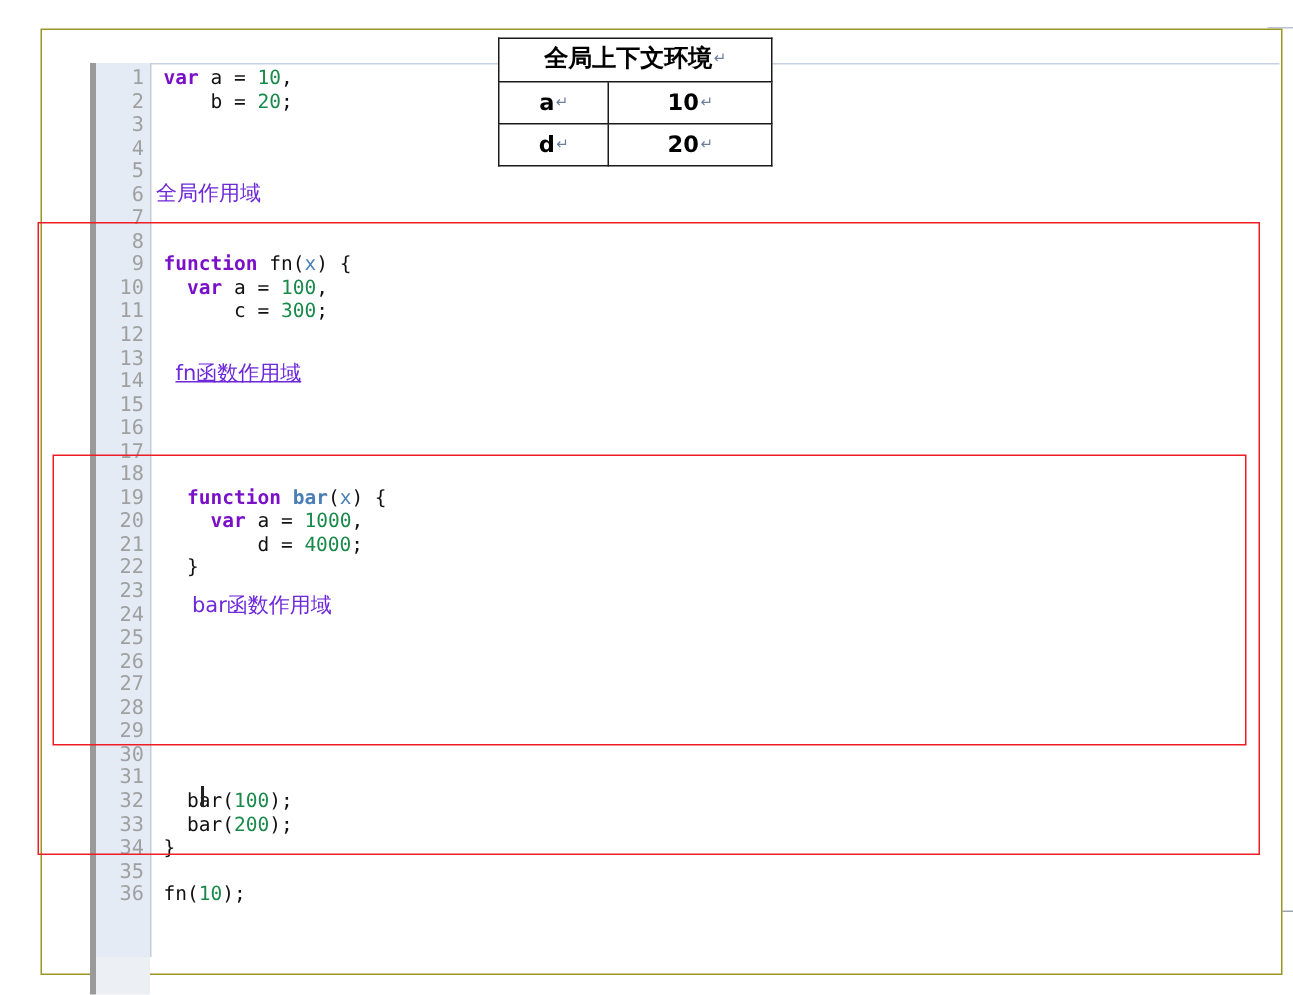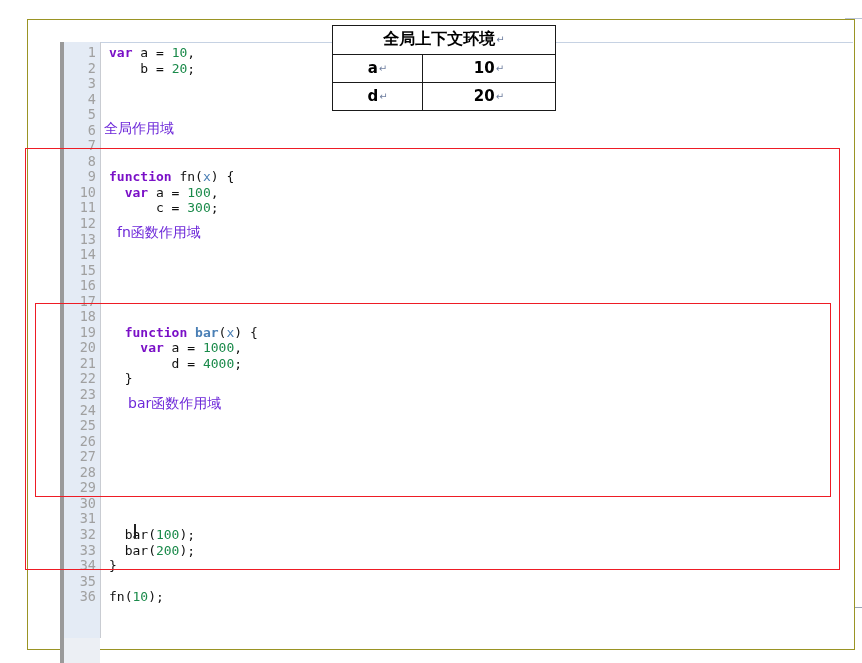--- a/index.html
+++ b/index.html
@@ -139,39 +139,39 @@
 
   
   .scope-label {
     position: absolute;
     font-family: "DejaVu Sans", "Liberation Sans", sans-serif;
     font-size: 14px;
     color: #6d28d9;
     white-space: nowrap;
   }
   #label-global { left: 104px; top: 120px; }
-  #label-fn     { left: 117px; top: 224px; }
+  #label-fn     { left: 117px; top: 240px; text-decoration: underline; }
   #label-bar    { left: 128px; top: 395px; }
 
   
   .scope-box {
     position: absolute;
     border: 1.6px solid #ee1c25;
     box-sizing: border-box;
     background: transparent;
   }
   #box-fn  { left: 25px;  top: 148px; width: 815px; height: 422px; }
   #box-bar { left: 35px;  top: 303px; width: 796px; height: 194px; }
 
   
   #ctx-table {
     position: absolute;
     left: 332px;
     top: 25px;
-    width: 224px;
+    width: 183px;
     border-collapse: collapse;
     background: #ffffff;
   }
   #ctx-table td {
     border: 1.4px solid #1a1a1a;
     text-align: center;
     font-family: "DejaVu Sans", "Liberation Sans", sans-serif;
     font-weight: bold;
     font-size: 15px;
     color: #000000;

